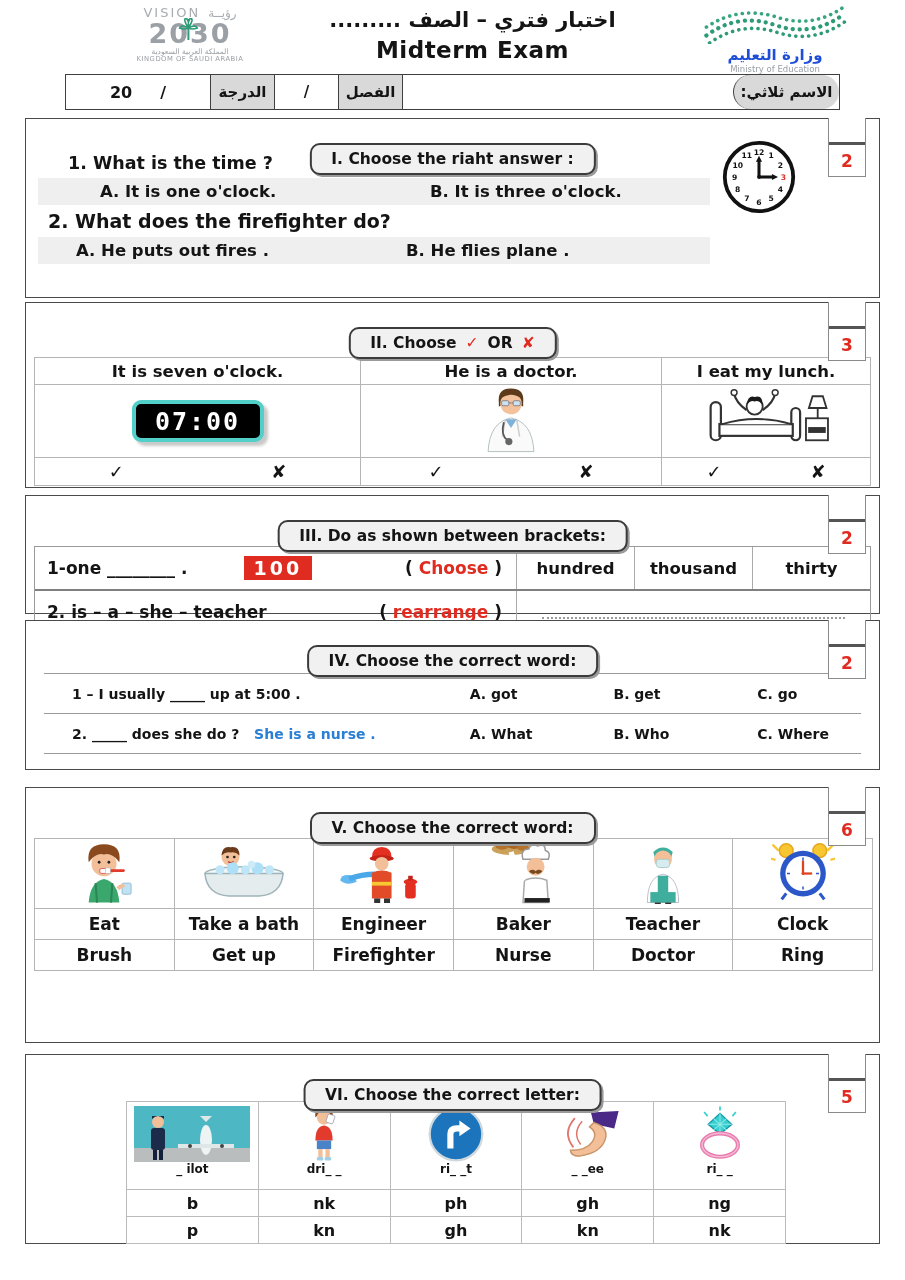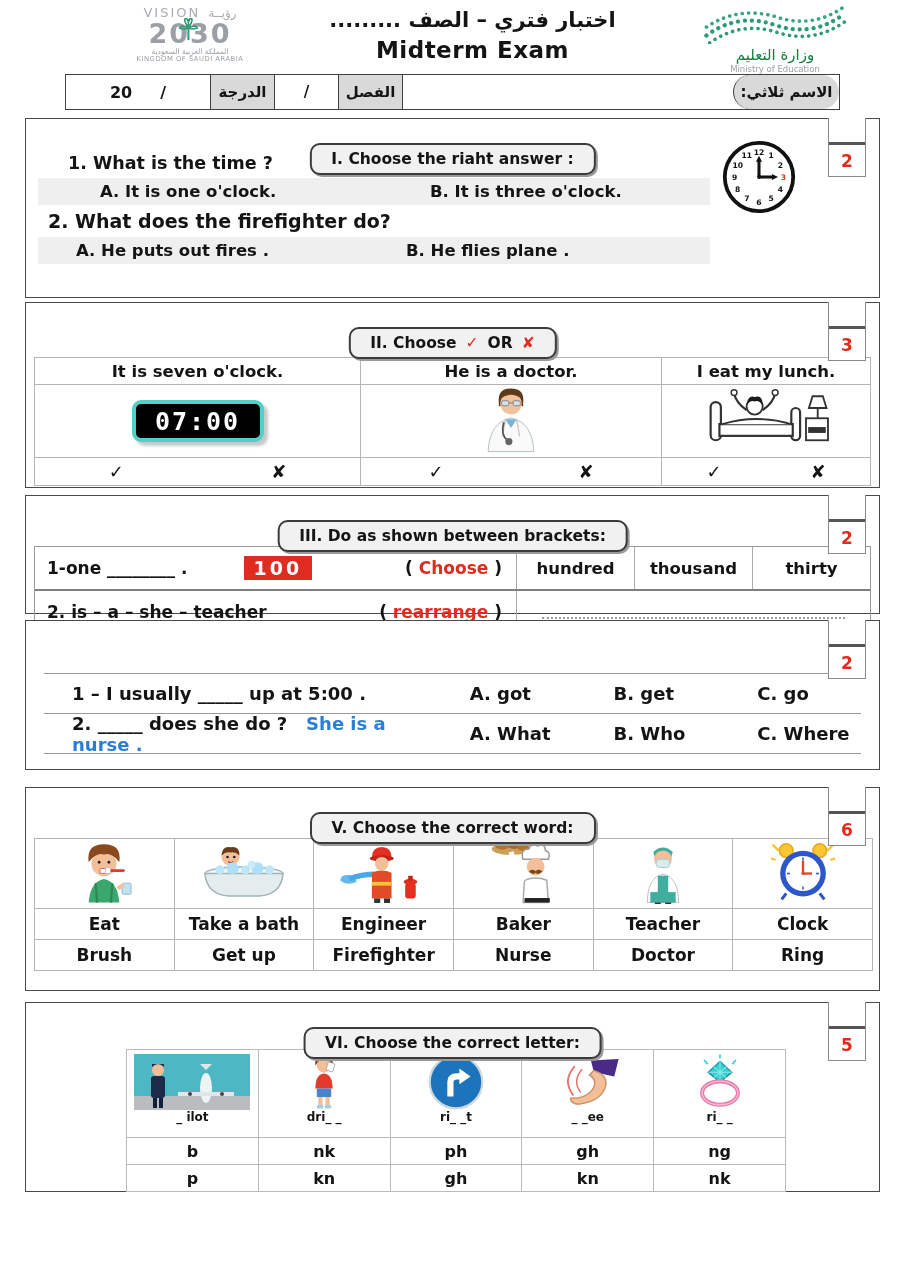--- a/index.html
+++ b/index.html
@@ -15,21 +15,21 @@
   .vision-line1 { font-size:13px; letter-spacing:2px; color:#a8acb0; display:flex; justify-content:center; gap:8px; align-items:baseline; }
   .vision-line1 .ar { font-size:12px; }
   .vision-year { font-size:27px; font-weight:bold; color:#9aa0a6; letter-spacing:2px; position:relative; }
   .vision-year .palm { position:absolute; left:50%; top:-2px; transform:translateX(-58%); }
   .vision-sub-ar { font-size:7.5px; color:#9aa0a6; }
   .vision-sub-en { font-size:6.8px; letter-spacing:.5px; color:#9aa0a6; }
   .title-block { text-align:center; padding-top:2px; }
   .title-ar { font-size:21px; font-weight:bold; direction:rtl; }
   .title-en { font-size:23px; font-weight:bold; margin-top:5px; letter-spacing:.5px; }
   .moe { width:200px; text-align:center; }
-  .moe-ar { color:#15803d; font-size:15px; font-weight:normal; margin-top:-2px; }
+  .moe-ar { color:#1d4ed8; font-size:15px; font-weight:bold; margin-top:-2px; }
   .moe-en { color:#9aa0a6; font-size:8.5px; }
   
   .info-bar { direction:rtl; display:flex; margin:8px 0 8px 0; margin-left:65px; margin-right:65px; height:36px;
     border:1.6px solid #3f3f3f; font-size:15px; }
   .info-cell { display:flex; align-items:center; justify-content:center; border-left:1.6px solid #3f3f3f; font-weight:bold; }
   .info-cell:last-child { border-left:none; }
   .gray { background:#d9d9d9; }
   .ic-name-label { width:106px;border-radius:17px; }
   .ic-name-value { flex:1; background:#fff; }
   .ic-small { width:64px; }
@@ -73,25 +73,25 @@
   .s3-left { flex:1; display:flex; align-items:center; padding-left:12px; gap:10px; }
   .s3-stem { font-weight:bold; font-size:17px; }
   .badge-100 { background:#e02b20; color:#fff; font-weight:bold; font-size:19px; letter-spacing:3px; padding:1px 10px; margin-left:46px; }
   .bracket { font-weight:bold; font-size:17px; margin-left:auto; margin-right:14px; white-space:nowrap; }
   .s3-choice { width:118px; border-left:1.5px solid #aaa; display:flex; align-items:center; justify-content:center; font-weight:bold; font-size:16.5px; }
   .s3-dotted-cell { width:354px; border-left:1.5px solid #aaa; display:flex; align-items:center; justify-content:center; }
   .dotted-line { width:86%; border-bottom:2px dotted #9a9a9a; height:14px; }
   
   .sec4 { height:150px; }
   .s4-rows { margin:52px 18px 0 18px; border-top:1.6px solid #9a9a9a; }
-  .s4-row { height:40px; display:flex; align-items:center; border-bottom:1.6px solid #9a9a9a; font-weight:bold; font-size:18px;gap:40px; }
+  .s4-row { height:40px; display:flex; align-items:center; border-bottom:1.6px solid #9a9a9a; font-weight:bold; font-size:14px;gap:40px; }
   .s4-stem { width:452px; padding-left:28px; }
   .s4-choice { width:123px; }
   
-  .sec5 { height:204px; }
+  .sec5 { height:256px; }
   .sec5-table { width:839px; margin:50px 8px 0 8px; border-collapse:collapse; table-layout:fixed; }
   .sec5-table td { border:1.5px solid #b5b5b5; text-align:center; vertical-align:middle; }
   .s5-img { height:70px; }
   .s5-word { height:31px; font-weight:bold; font-size:17px; }
   
   .sec6 { height:190px; }
   .sec6-table { width:660px; margin:46px 0 0 100px; border-collapse:collapse; table-layout:fixed; }
   .sec6-table td { border:1.5px solid #bbb; text-align:center; vertical-align:middle; }
   .s6-pic { height:88px; }
   .s6-pic .imgbox { height:58px; display:flex; align-items:flex-end; justify-content:center; }
@@ -316,20 +316,21 @@
         </div>
         <div class="s3-dotted-cell">
           <div class="dotted-line"></div>
         </div>
       </div>
     </div>
   </div>
   <div class="gap6"></div>
 
   <div class="section sec4">
+    <div class="sec-title">IV. Choose the correct word:</div>
     <div class="score-box">
       <div class="score-top"></div>
       <div class="score-num">2</div>
     </div>
     <div class="s4-rows">
       <div class="s4-row">
         <div class="s4-stem">
           <span>1 – I usually _____ up at 5:00 .</span>
           <span class="blue"></span>
         </div>

